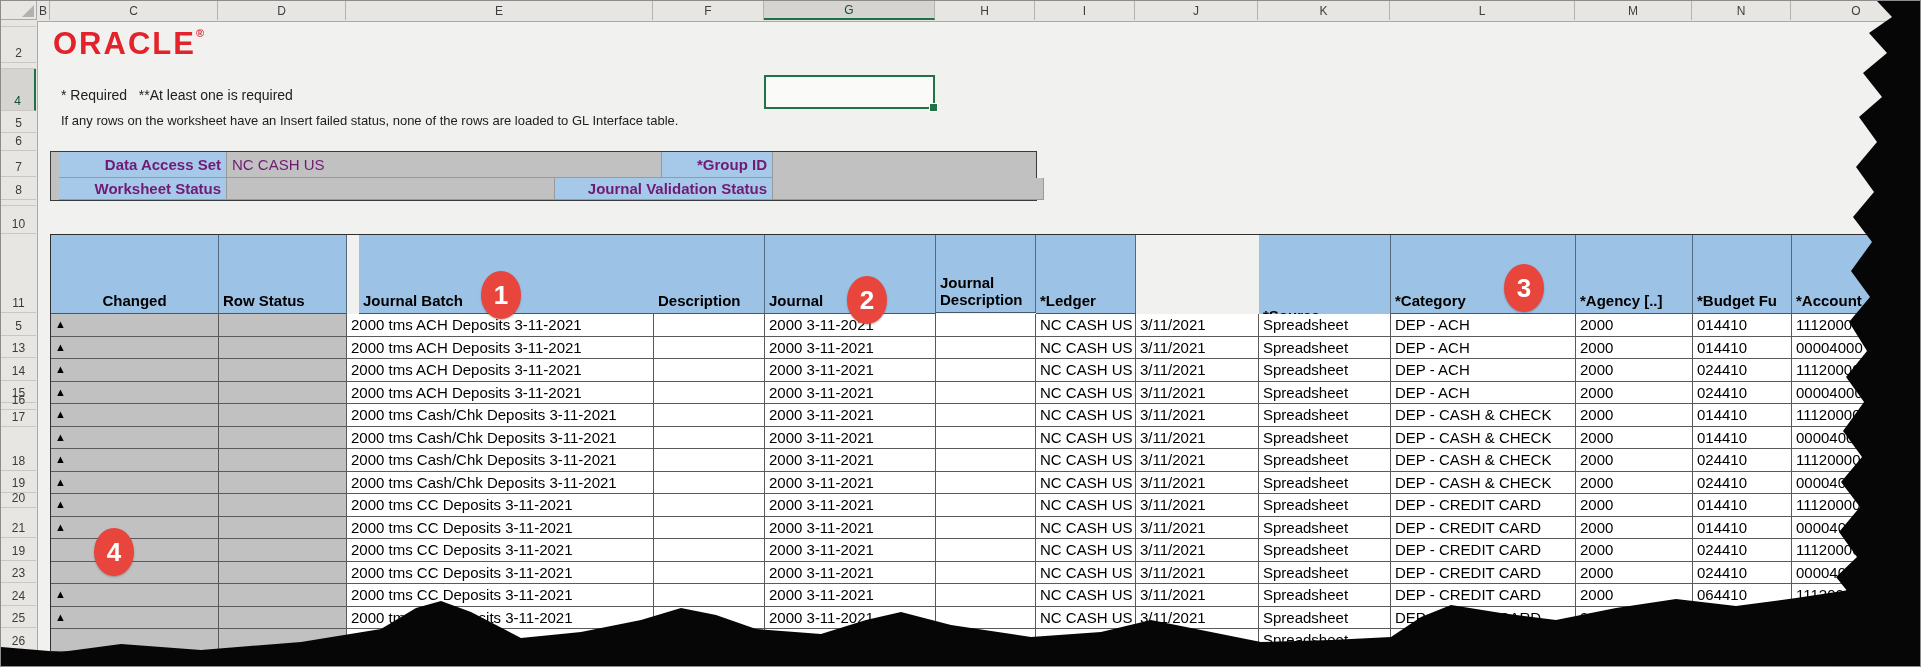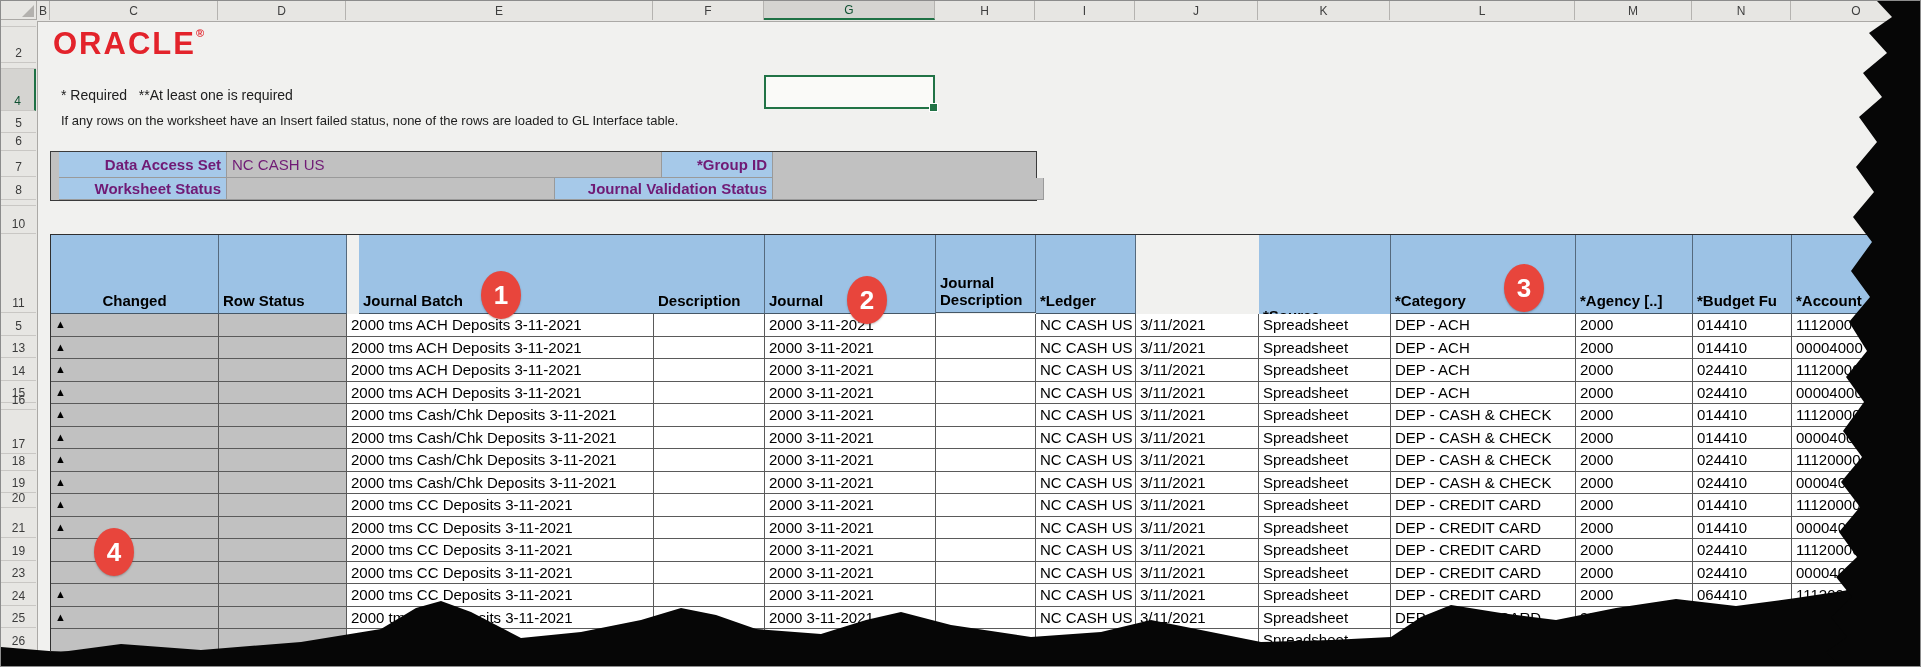--- a/index.html
+++ b/index.html
@@ -95,21 +95,21 @@
       <div class="rowcell" style="top: 130px; height: 26px;">7</div>
       <div class="rowcell" style="top: 156px; height: 23px;">8</div>
       <div class="rowcell" style="top: 179px; height: 6px;">9</div>
       <div class="rowcell" style="top: 185px; height: 28px;">10</div>
       <div class="rowcell" style="top: 213px; height: 79px;">11</div>
       <div class="rowcell" style="top: 292px; height: 22.5px;">5</div>
       <div class="rowcell" style="top: 314.5px; height: 22.5px;">13</div>
       <div class="rowcell" style="top: 337px; height: 22.5px;">14</div>
       <div class="rowcell" style="top: 359.5px; height: 22.5px;">15</div>
       <div class="rowcell" style="top: 366px; height: 22.5px;">16</div>
-      <div class="rowcell" style="top: 410px; height: 22.5px;">17</div>
+      <div class="rowcell" style="top: 383px; height: 22.5px;">17</div>
       <div class="rowcell" style="top: 427px; height: 22.5px;">18</div>
       <div class="rowcell" style="top: 449.5px; height: 22.5px;">19</div>
       <div class="rowcell" style="top: 464px; height: 22.5px;">20</div>
       <div class="rowcell" style="top: 494.5px; height: 22.5px;">21</div>
       <div class="rowcell" style="top: 517px; height: 22.5px;">19</div>
       <div class="rowcell" style="top: 539.5px; height: 22.5px;">23</div>
       <div class="rowcell" style="top: 562px; height: 22.5px;">24</div>
       <div class="rowcell" style="top: 584.5px; height: 22.5px;">25</div>
       <div class="rowcell" style="top: 607px; height: 22.5px;">26</div>
     </div>

